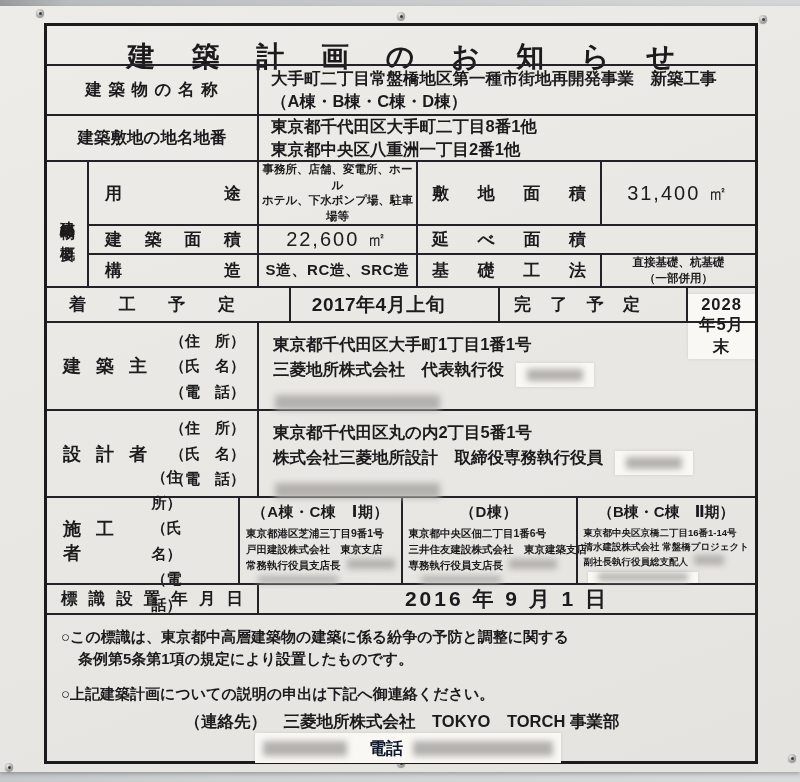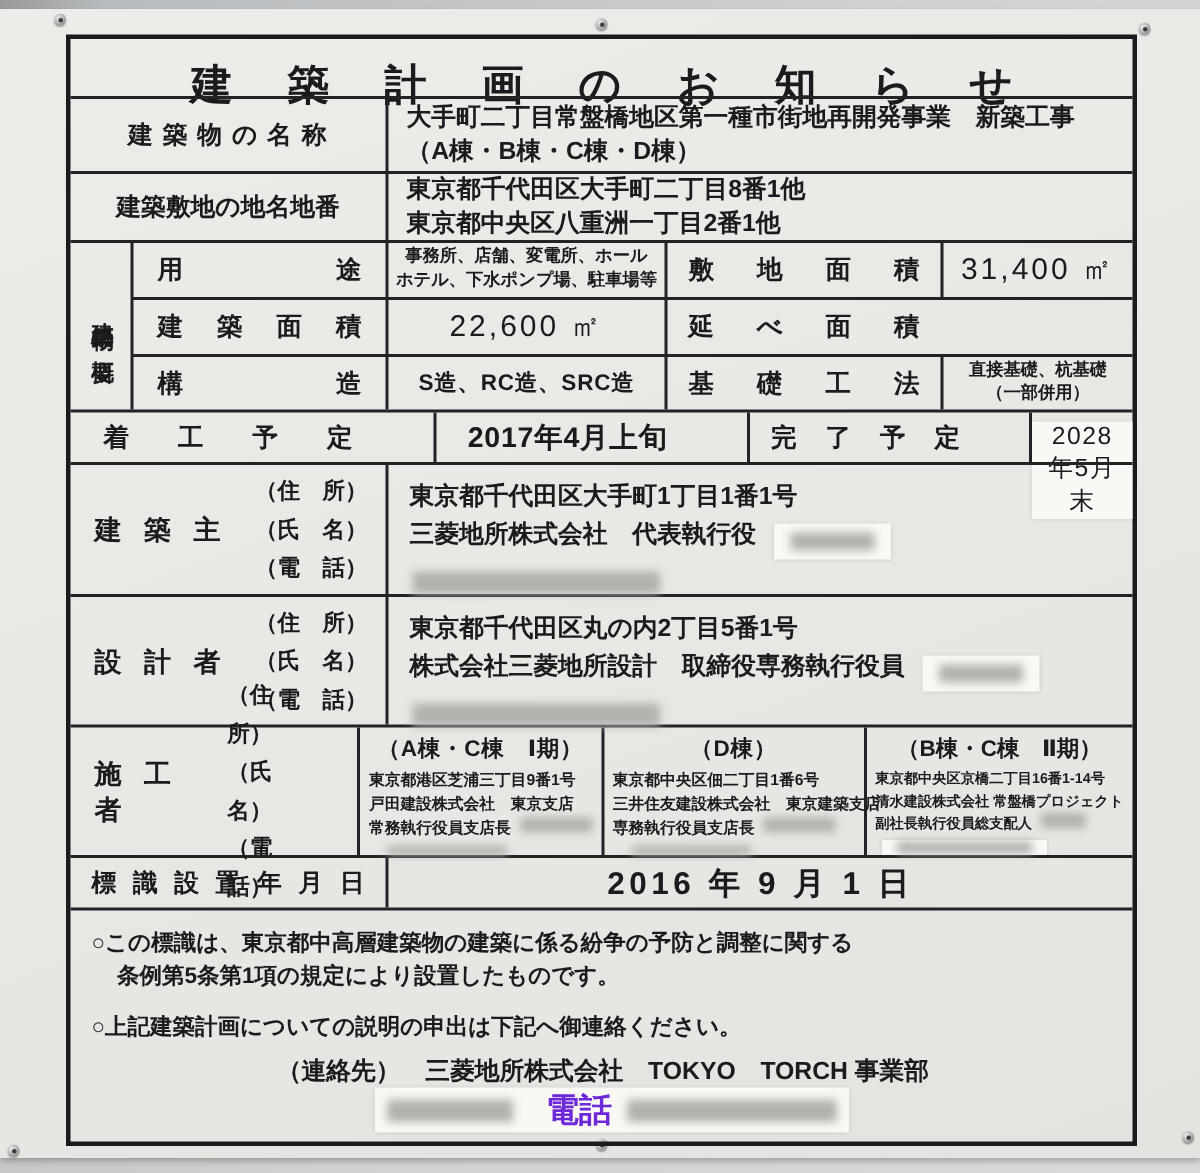--- a/index.html
+++ b/index.html
@@ -68,32 +68,32 @@
   .overview { height: 136px; }
   .ov-side { width: 40px; display: flex; align-items: center; justify-content: center; }
   .ov-side span {
     writing-mode: vertical-rl; text-orientation: upright;
     font-size: 15px; font-weight: 600; letter-spacing: 2px;
   }
   .ov-inner { flex: 1; display: flex; flex-direction: column; }
   .ov-row { display: flex; flex: 1; border-top: 2px solid #232327; }
   .ov-row:first-child { border-top: none; }
   .ov-lbl { width: 170px; padding: 0 16px; font-size: 17px; border-left: 2px solid #232327; }
-  .ov-val1 { width: 186px; border-left: 2px solid #232327; }
+  .ov-val1 { width: 159px; border-left: 2px solid #232327; }
   .ov-lbl2 { width: 184px; padding: 0 14px; font-size: 17px; border-left: 2px solid #232327; }
   .ov-val2 { flex: 1; border-left: 2px solid #232327; }
   .cc { display: flex; flex-direction: column; align-items: center; justify-content: center; text-align: center; }
   .small2 { font-size: 11.5px; font-weight: 600; line-height: 1.35; }
   .big-num { font-size: 20px; font-weight: 400; letter-spacing: 2px; }
   .mid-val { font-size: 15px; font-weight: 600; letter-spacing: .5px; }
 
   
   .sticker { background: #f9f8f5; box-shadow: 0 0 3px rgba(0,0,0,.12); }
   .height-sticker { padding: 1px 8px; font-size: 18px; font-weight: 700; letter-spacing: 4px; }
-  .end-sticker { padding: 1px 7px; font-size: 16.5px; font-weight: 400; letter-spacing: 1px; margin-top: 44px; }
+  .end-sticker { padding: 1px 7px; font-size: 16.5px; font-weight: 700; letter-spacing: 1px; margin-top: 44px; }
   .blur-bar { display: inline-block; background: #b3b1ae; filter: blur(3px); border-radius: 1px; }
   .name-sticker { display: inline-flex; align-items: center; justify-content: center;
                   width: 78px; height: 24px; margin-left: 12px; vertical-align: -6px; }
   .name-sticker .blur-bar { width: 56px; height: 12px; }
 
   
   .sched-row { height: 35px; gap: 32px; }
   .sched-val { font-size: 19px; font-weight: 600; letter-spacing: .5px; }
 
   
@@ -122,21 +122,21 @@
   
   .footer { flex: 1; padding: 11px 12px 6px 14px; }
   .note-line { font-size: 15px; font-weight: 600; line-height: 1.45; }
   .indent { padding-left: 17px; }
   .note2 { margin-top: 13px; }
   .contact-line { margin-top: 7px; font-size: 16.5px; font-weight: 600;
                   display: flex; align-items: center; flex-direction: column; }
   .contact-sticker { display: inline-flex; align-items: center; margin-left: 12px;
                      padding: 3px 8px; height: 30px; }
   .contact-sticker .blur-a { width: 84px; height: 15px; }
-  .contact-sticker .phone-lbl { margin: 0 10px 0 22px; font-size: 22px; font-weight: 600; color: #6d28d9; }
+  .contact-sticker .phone-lbl { margin: 0 10px 0 22px; font-size: 17px; font-weight: 600; color: #0f172a; }
   .contact-sticker .blur-b { width: 140px; height: 15px; }
 </style>
 </head>
 <body>
 
 <div class="photo">
   <div class="board">
 
     <span class="screw" style="left:36px; top:3px;"></span>
     <span class="screw" style="left:397px; top:6px;"></span>

